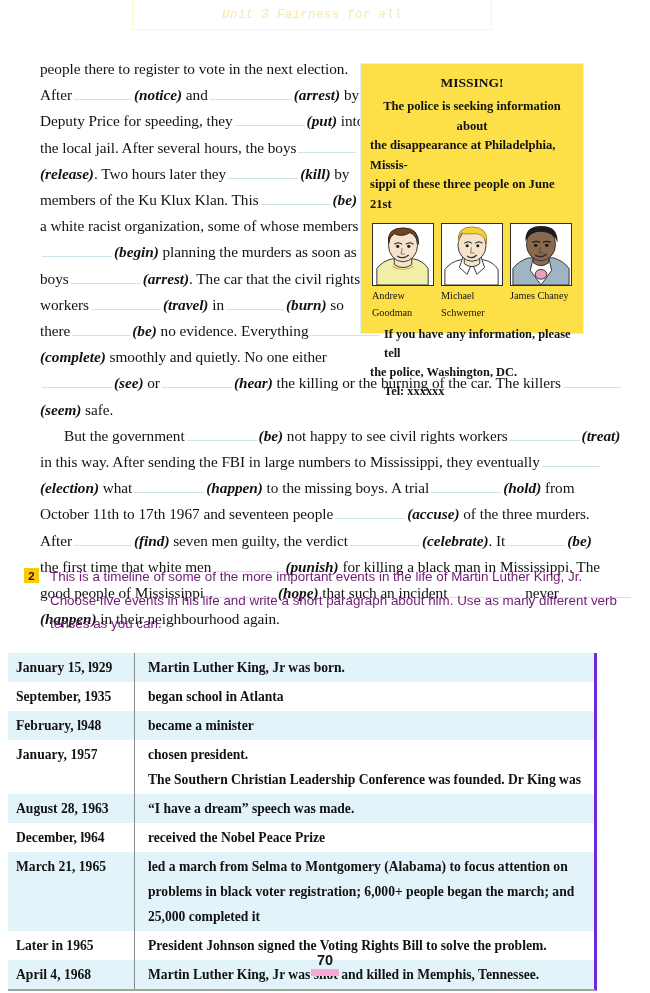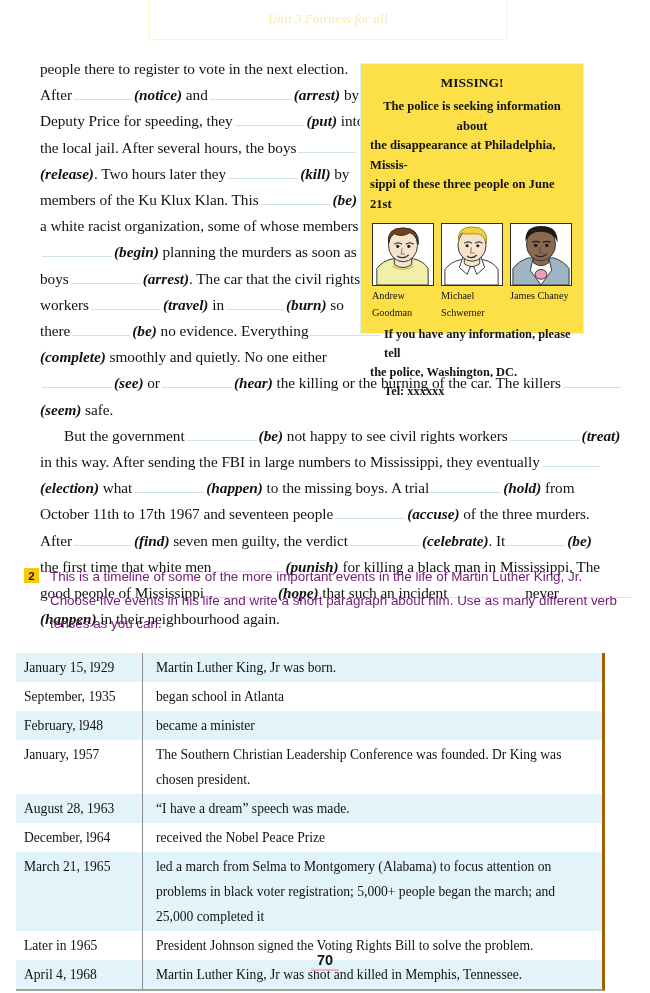--- a/index.html
+++ b/index.html
@@ -8,26 +8,26 @@
     background:#ffffff;
     font-family:"Liberation Serif", serif;
     color:#121212;
     position:relative;
     overflow:hidden;
     -webkit-font-smoothing:antialiased;
   }
   
   .runhead{
     position:absolute;
-    left:148px; top:0px;
-    width:360px; height:40px;
+    left:132px; top:0px;
+    width:360px; height:30px;
     border:1px solid #fdf6c9;
     border-top:none;
     box-sizing:border-box;
-    display:flex;align-items:center;justify-content:center;
+    display:flex;align-items:center;justify-content:center;font-family:Liberation Mono, monospace;
   }
   .runhead-text{
     font-style:italic;
     font-size:12.5px;
     color:#f5e9a8;
     letter-spacing:.3px;
     white-space:nowrap;
   }
   
   .article{
@@ -128,25 +128,26 @@
     margin-left:26px;
     font-family:"Liberation Sans", sans-serif;
     font-size:13.4px;
     line-height:23.5px;
     color:#701a75;
   }
 
   
   .tl{
     position:absolute;
-    left:16px; top:653px;
+    left:8px; top:653px;
     width:589px;
-    border-right:3px solid #a16207;
+    border-right:3px solid #6d28d9;
     border-bottom:2px solid #9aa89a;
     box-sizing:border-box;
+    font-weight:bold;
   }
   .tl-row{
     display:flex;
     align-items:stretch;
   }
   .tl-row.band{background:#e2f3f9;}
   .tl-date{
     width:126px;
     flex:0 0 126px;
     padding:2px 0 2px 8px;
@@ -174,21 +175,21 @@
     position:absolute;
     left:0; right:0; top:951px;
     text-align:center;
   }
   .pagenum-box{
     display:inline-block;
     font-family:"Liberation Sans", sans-serif;
     font-weight:bold;
     font-size:14.5px;
     color:#111;
-    border-bottom:2px solid #f9a8d4;
+    border-bottom:7px solid #f9a8d4;
     padding:0 6px 1px 6px;
   }
 </style>
 </head>
 <body>
 
 <div class="runhead">
   <span class="runhead-text">Unit 3 Fairness for all</span>
 </div>
 
@@ -322,22 +323,22 @@
       <div class="tl-date">February, l948</div>
       <div class="tl-sep"></div>
       <div class="tl-event">
         <span class="cont">became a minister</span>
       </div>
     </div>
     <div class="tl-row">
       <div class="tl-date">January, 1957</div>
       <div class="tl-sep"></div>
       <div class="tl-event">
+        <span class="cont">chosen president.</span>
         <span class="cont">The Southern Christian Leadership Conference was founded. Dr King was</span>
-        <span class="cont">chosen president.</span>
       </div>
     </div>
     <div class="tl-row band">
       <div class="tl-date">August 28,  1963</div>
       <div class="tl-sep"></div>
       <div class="tl-event">
         <span class="cont">“I have a dream” speech was made.</span>
       </div>
     </div>
     <div class="tl-row">
@@ -345,21 +346,21 @@
       <div class="tl-sep"></div>
       <div class="tl-event">
         <span class="cont">received the Nobel Peace Prize</span>
       </div>
     </div>
     <div class="tl-row band">
       <div class="tl-date">March 21, 1965</div>
       <div class="tl-sep"></div>
       <div class="tl-event">
         <span class="cont">led a march from Selma to Montgomery (Alabama) to focus attention on</span>
-        <span class="cont">problems in black voter registration; 5,000+ people began the march; and</span>
+        <span class="cont">problems in black voter registration; 6,000+ people began the march; and</span>
         <span class="cont">25,000 completed it</span>
       </div>
     </div>
     <div class="tl-row">
       <div class="tl-date">Later in 1965</div>
       <div class="tl-sep"></div>
       <div class="tl-event">
         <span class="cont">President Johnson signed the Voting Rights Bill to solve the problem.</span>
       </div>
     </div>

